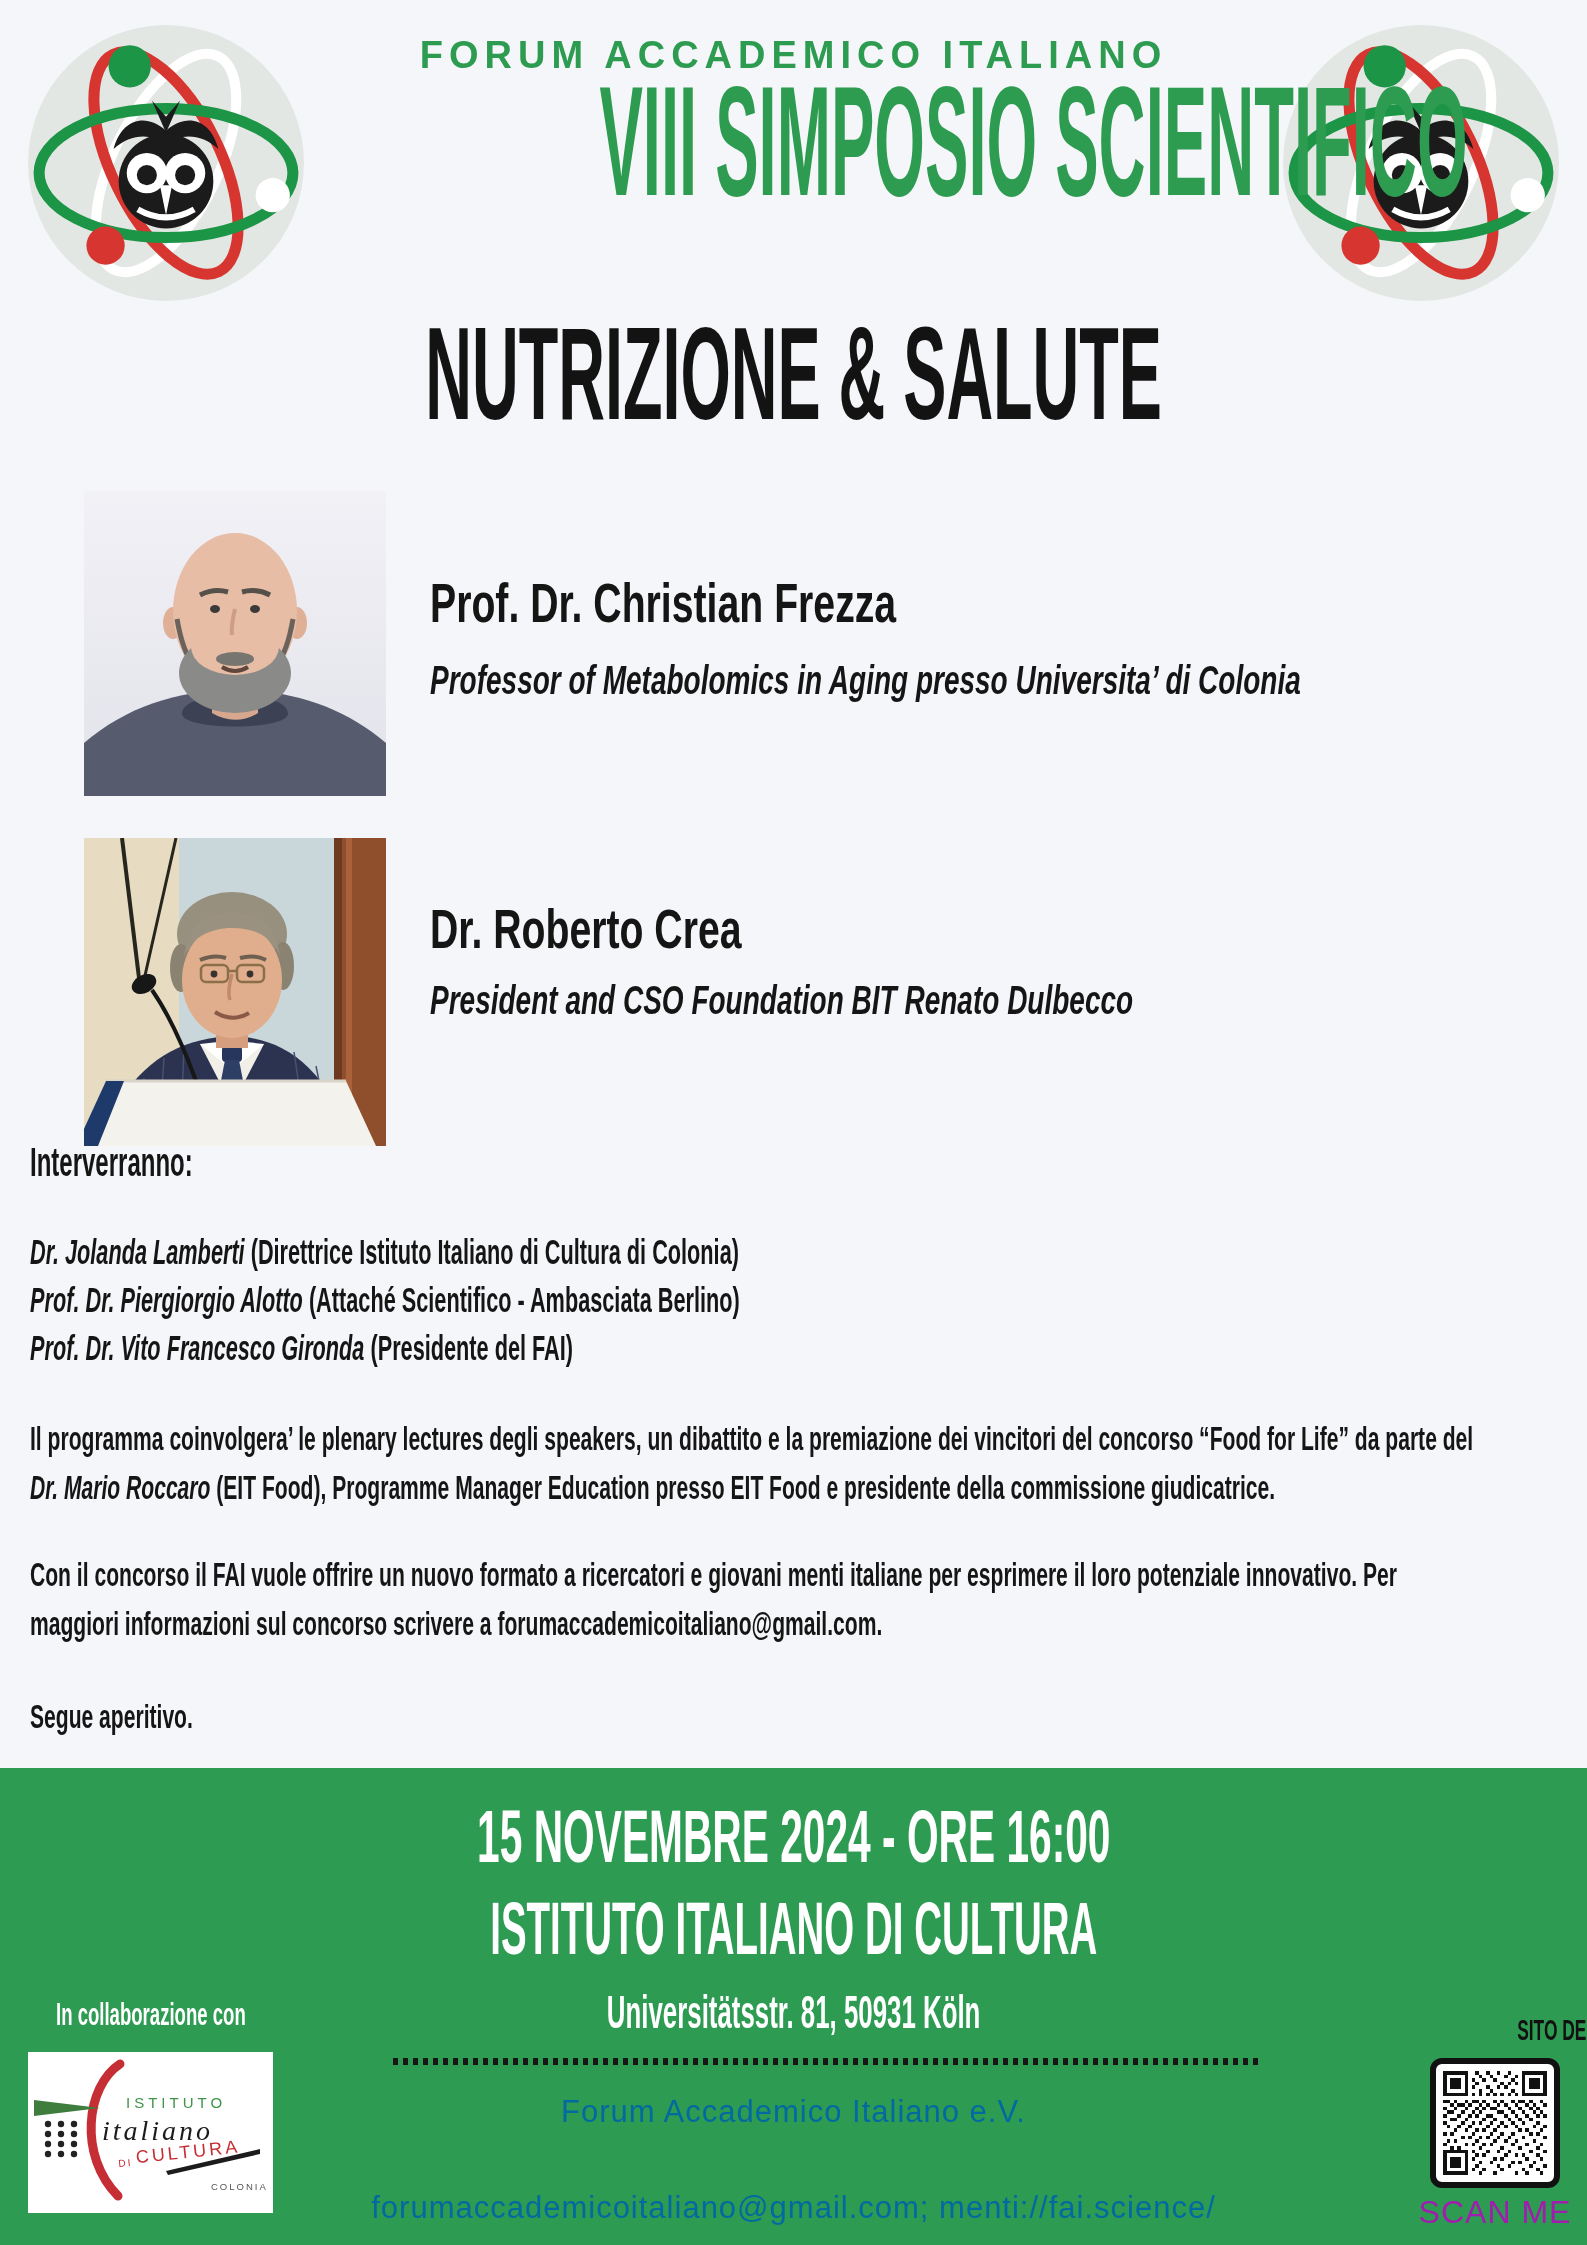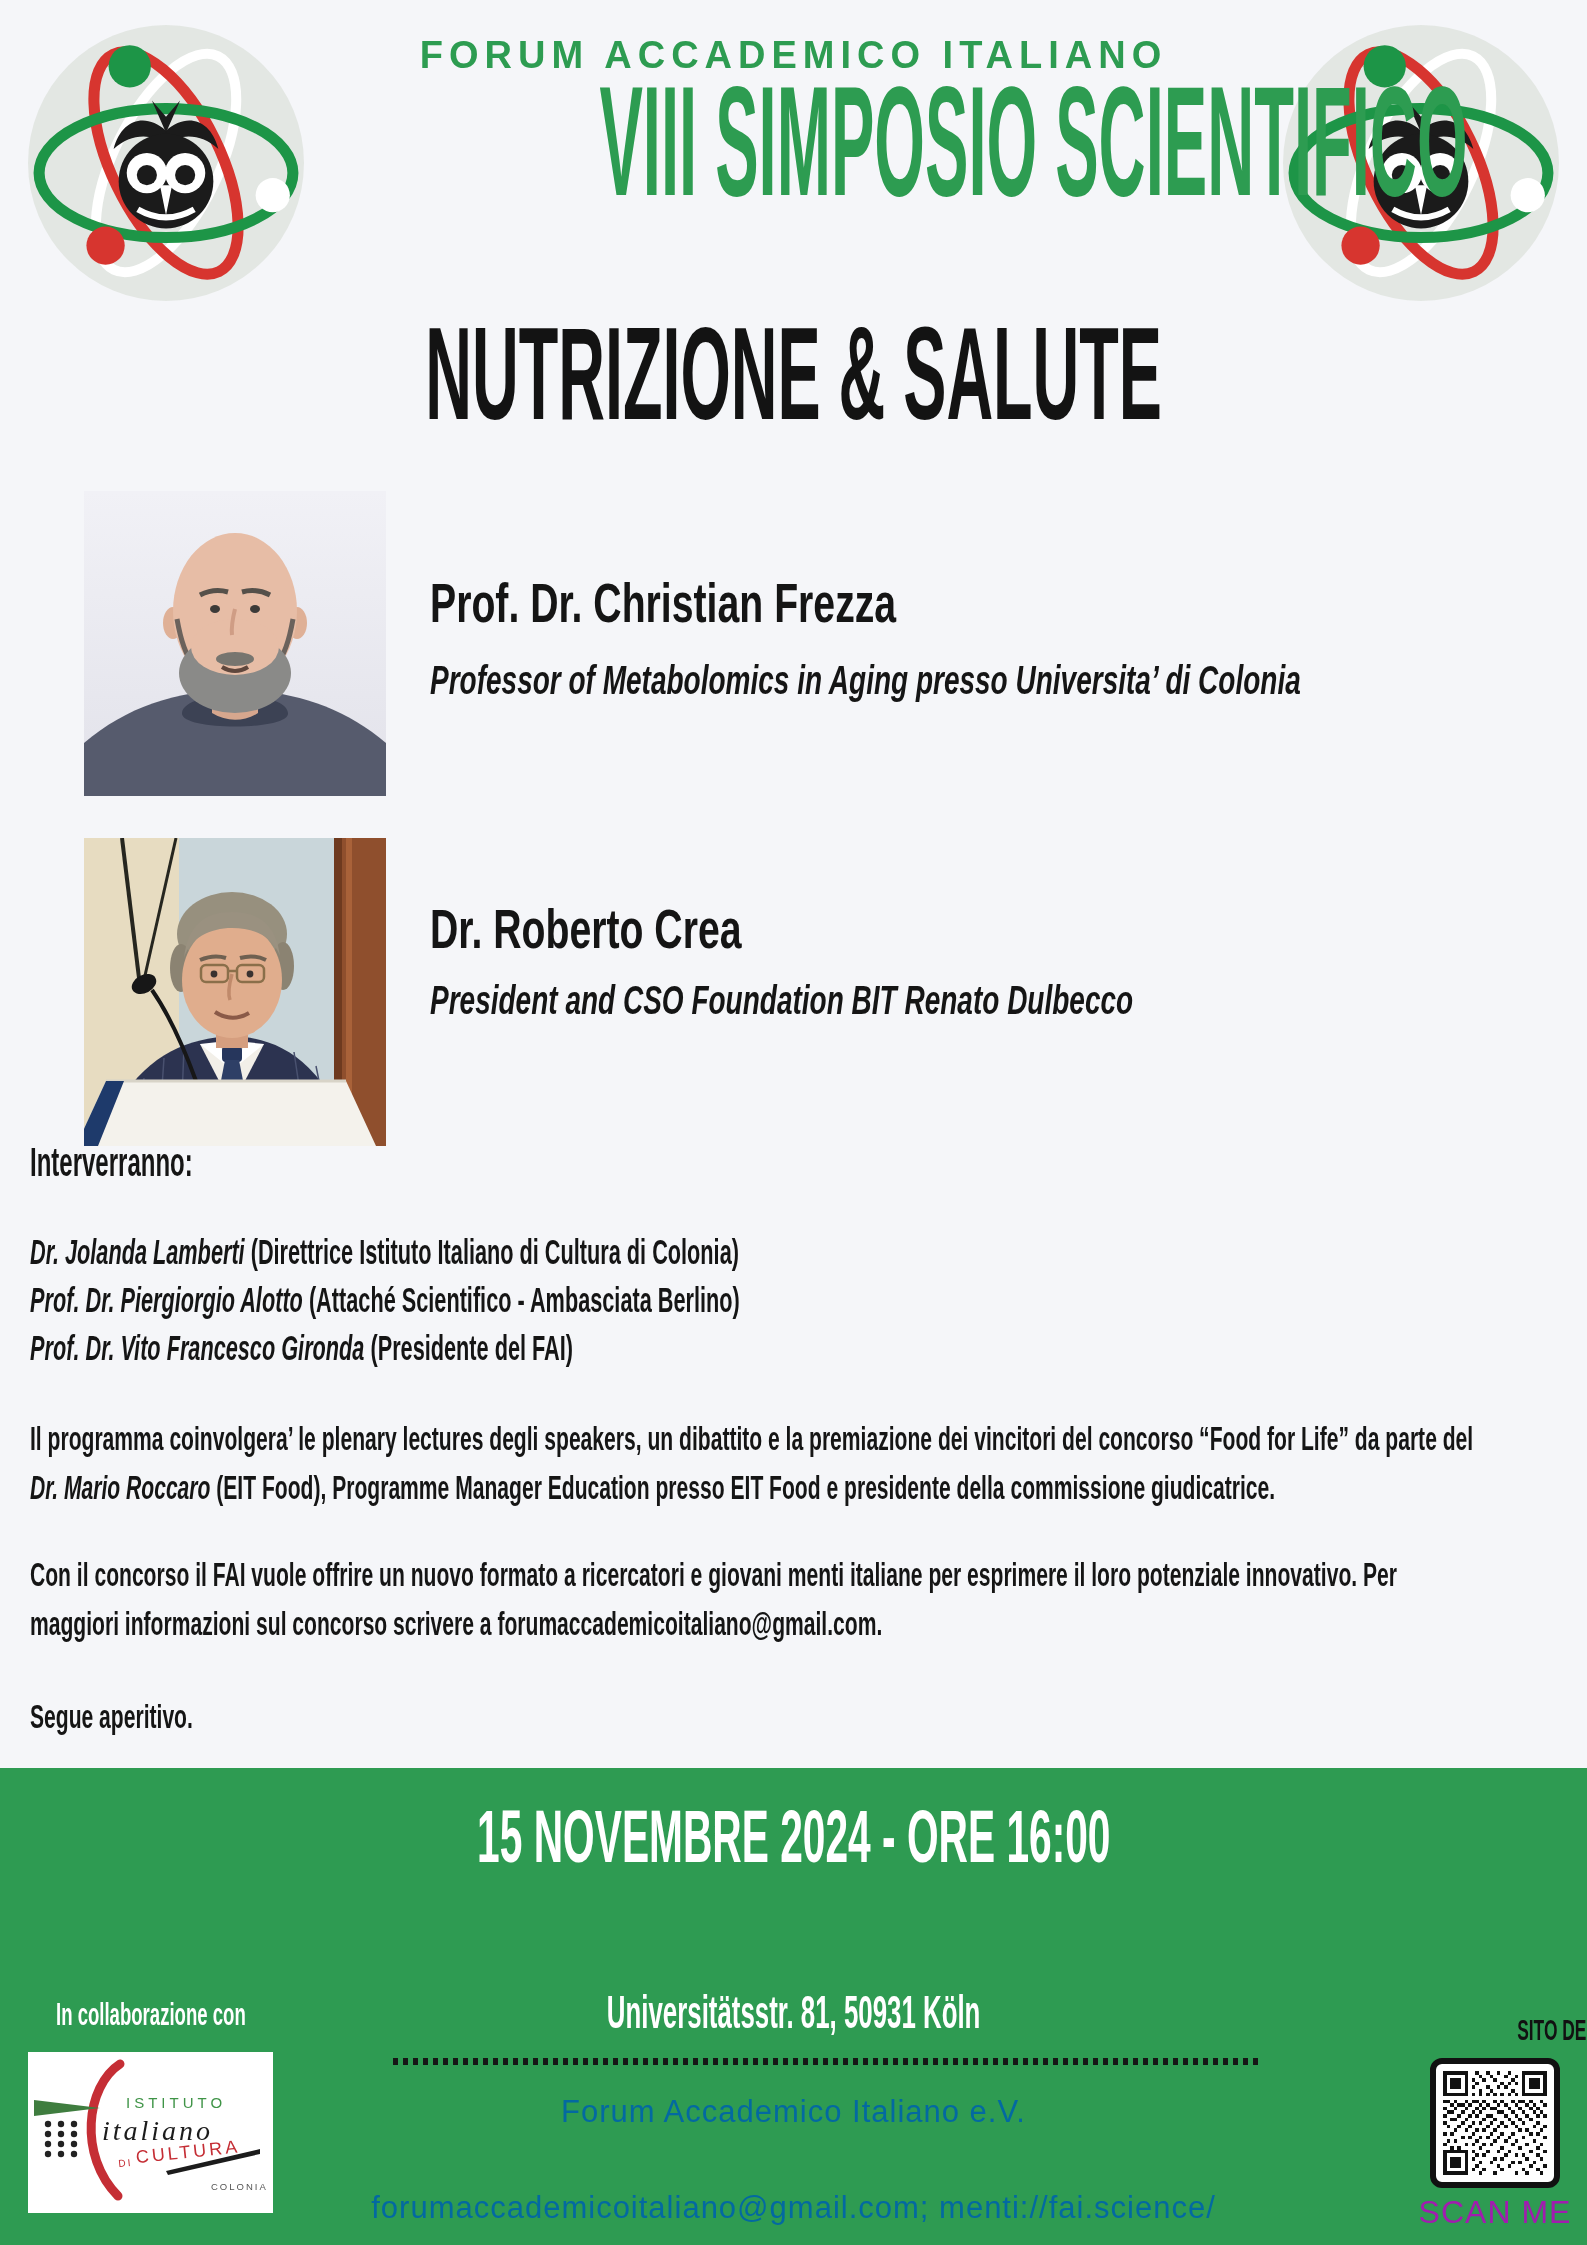--- a/index.html
+++ b/index.html
@@ -193,20 +193,23 @@
 
   <div class="abs para" style="top:1692px">
     <span>Segue aperitivo.</span>
   </div>
 
   <div class="abs footer-band"></div>
 
   <div class="cline f-date">
     <span class="sq">15 NOVEMBRE 2024 - ORE 16:00</span>
   </div>
+  <div class="cline f-venue">
+    <span class="sq">ISTITUTO ITALIANO DI CULTURA</span>
+  </div>
   <div class="cline f-addr">
     <span class="sq">Universitätsstr. 81, 50931 Köln</span>
   </div>
 
   <div class="abs divider"></div>
 
   <div class="cline f-small f-org">Forum Accademico Italiano e.V.</div>
   <div class="cline f-small f-links">forumaccademicoitaliano@gmail.com; menti://fai.science/</div>
 
   <div class="abs collab">In collaborazione con</div>

